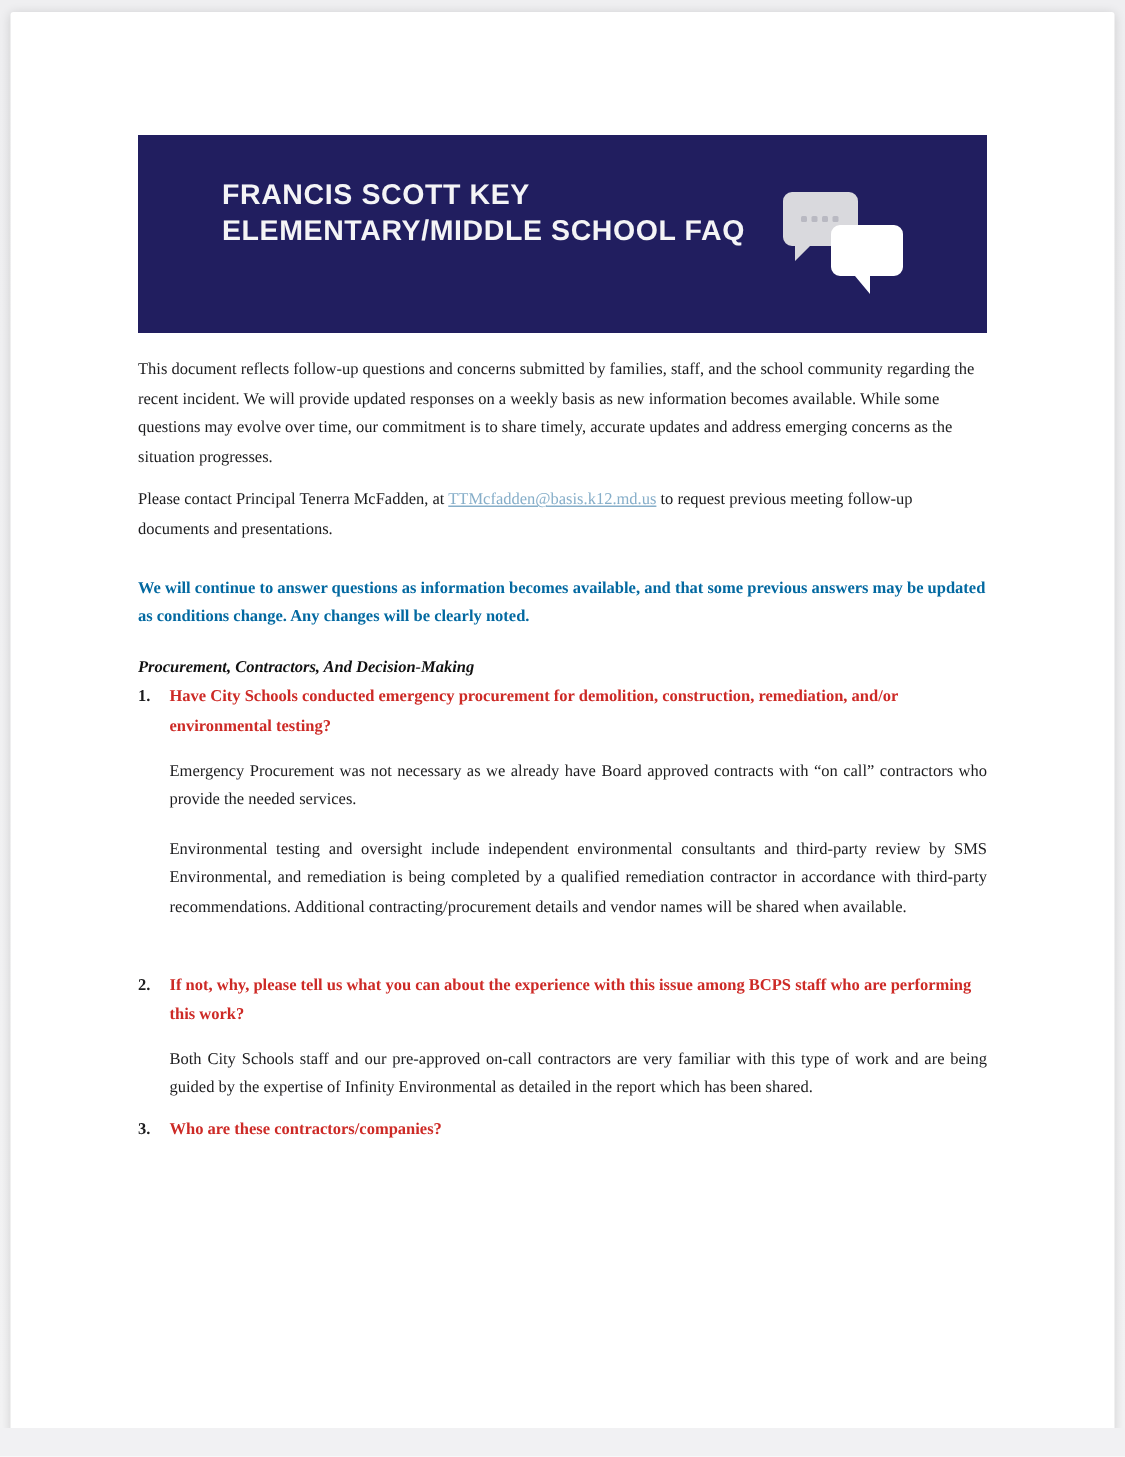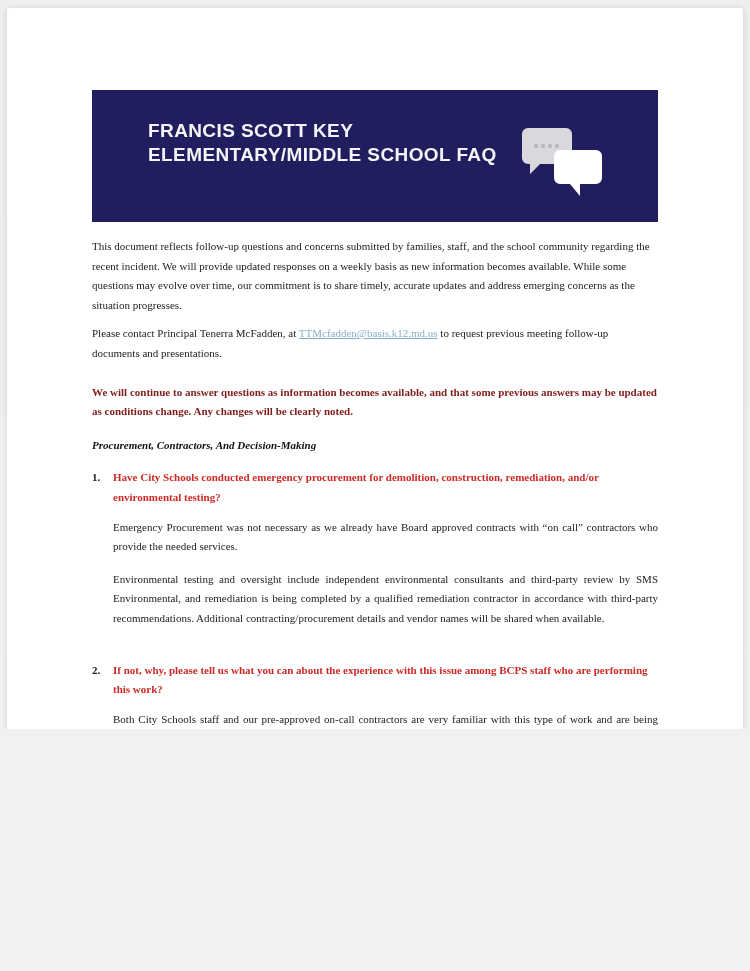--- a/index.html
+++ b/index.html
@@ -5,21 +5,21 @@
   * { margin: 0; padding: 0; box-sizing: border-box; }
   html, body { width: 750px; }
   body {
     background: #f1f1f3;
     font-family: "Liberation Serif", serif;
     -webkit-font-smoothing: antialiased;
   }
   .stage {
     position: relative;
     width: 750px;
-    height: 729px;
+    height: 952px;
     background: linear-gradient(180deg, #efeff1 0%, #f3f3f4 100%);
     overflow: hidden;
   }
   .page {
     position: absolute;
     left: 7px; top: 8px;
     width: 736px; height: 949px;
     background: #ffffff;
     box-shadow: 0 1px 7px rgba(0,0,0,0.14);
     border-radius: 2px;
@@ -64,29 +64,28 @@
     width: 566px;
   }
   .para { margin-top: 15px; margin-bottom: 9px; }
   .para-contact { margin-top: 9px; margin-bottom: 19px; }
   .email-link {
     color: #86aec9;
     text-decoration: underline;
     cursor: pointer;
   }
   .notice {
-    color: #7f1d1d;
+    color: #0369a1;
     font-weight: 700;
     margin-bottom: 14px;
   }
   .section-heading {
     font-weight: 700;
     font-style: italic;
     color: #111;
-    margin-bottom: 13px;
   }
   .qa-item { margin-top: 0; }
   .qa-item.gap-large { margin-top: 32px; }
   .qa-item.gap-small { margin-top: 8px; }
   .qa-q {
     display: flex;
     color: #cd2a26;
     font-weight: 700;
     margin-bottom: 10px;
   }

